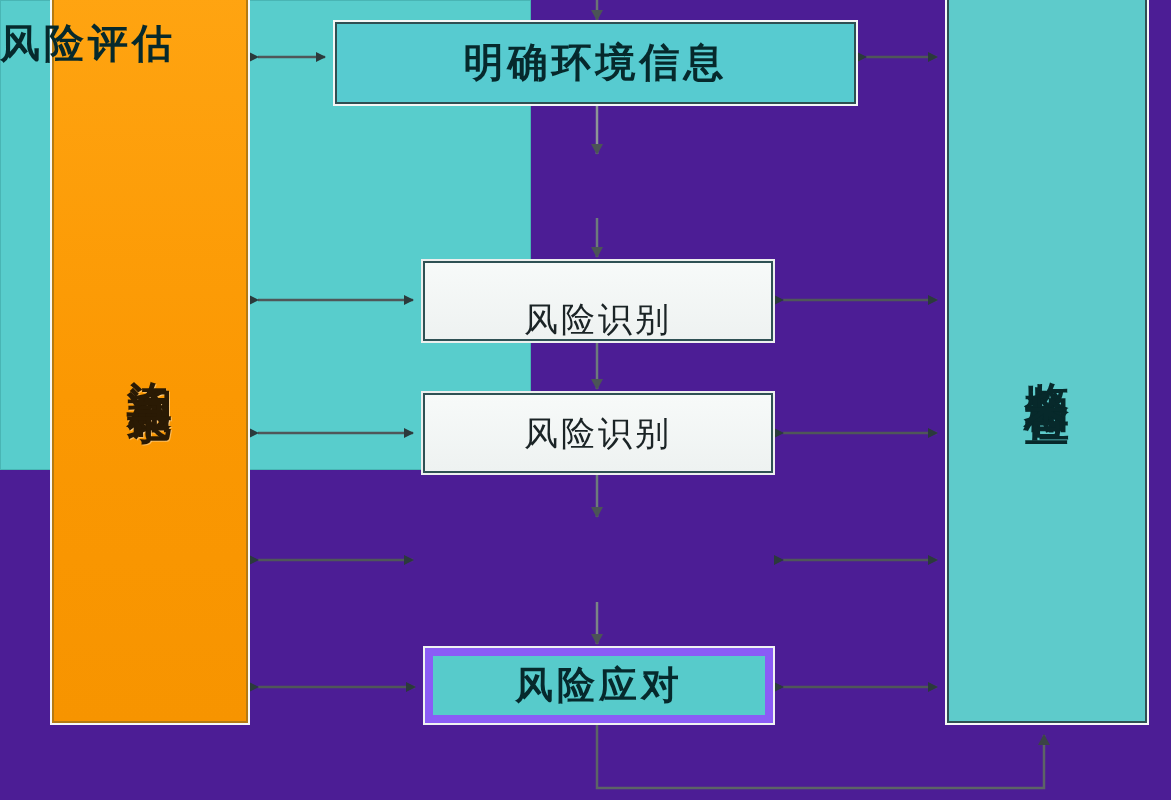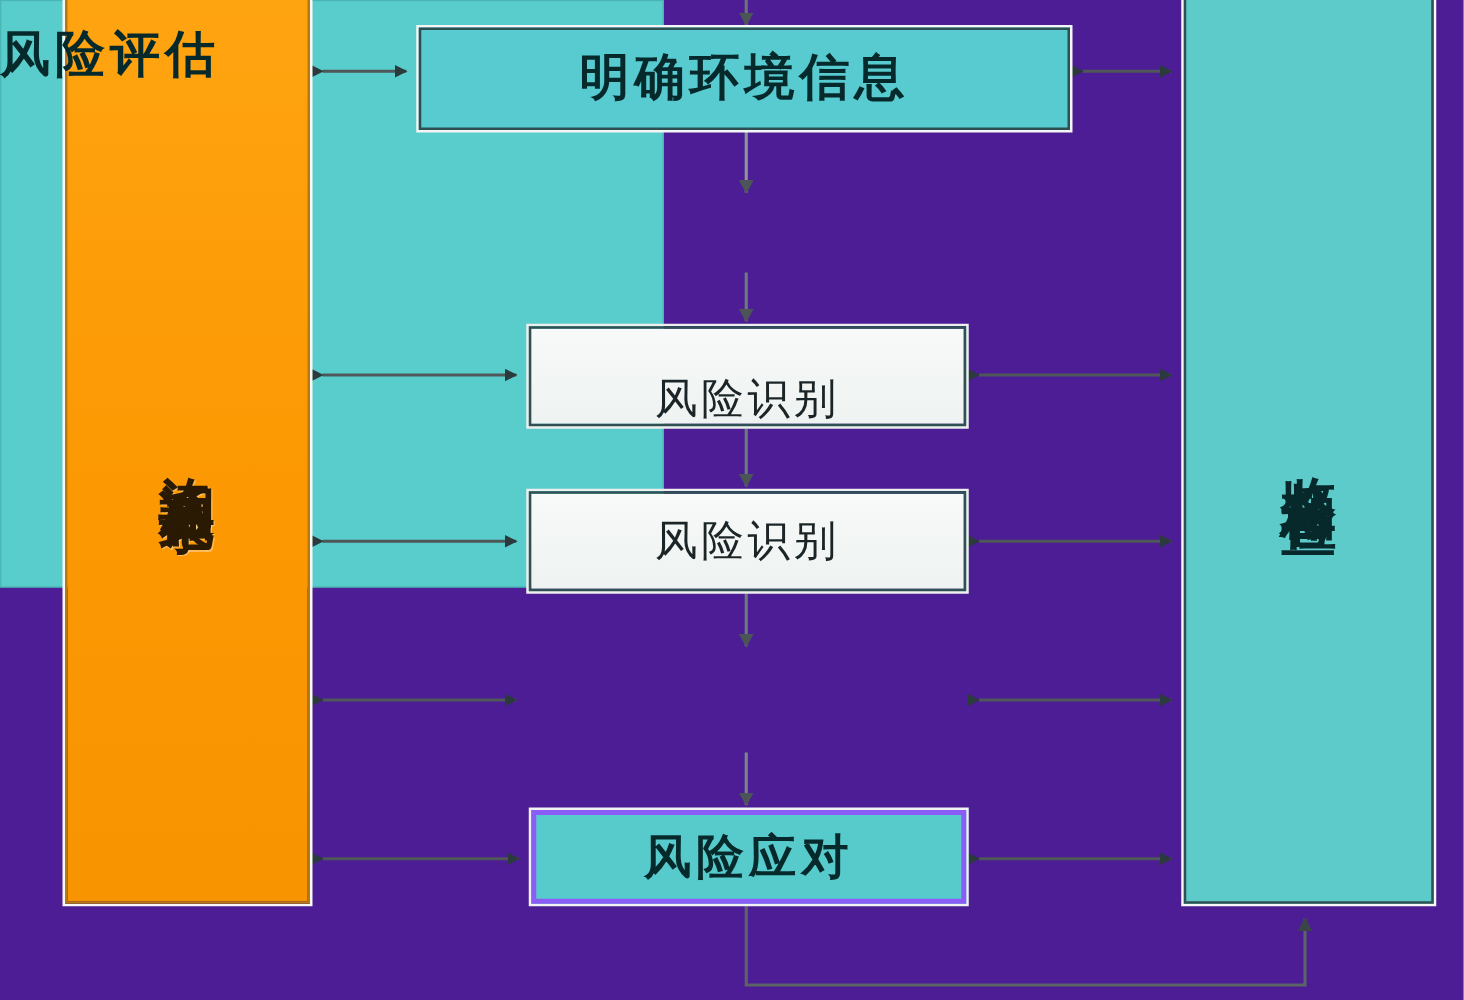--- a/index.html
+++ b/index.html
@@ -123,21 +123,21 @@
   #risk-analysis       { top: 393px; }
   #risk-evaluation     { top: 521px; }
 
   
   #risk-treatment {
     left: 425px;
     top: 648px;
     width: 348px;
     height: 75px;
     background: #57cbcb;
-    border: 4px solid #8b5cf6;
+    border: 8px solid #8b5cf6;
     box-shadow: 0 0 0 2px #f0f3f2;
     color: #06292c;
     font-size: 38px;
     font-weight: bold;
     letter-spacing: 4px;
   }
 
   
   #connectors {
     position: absolute;

